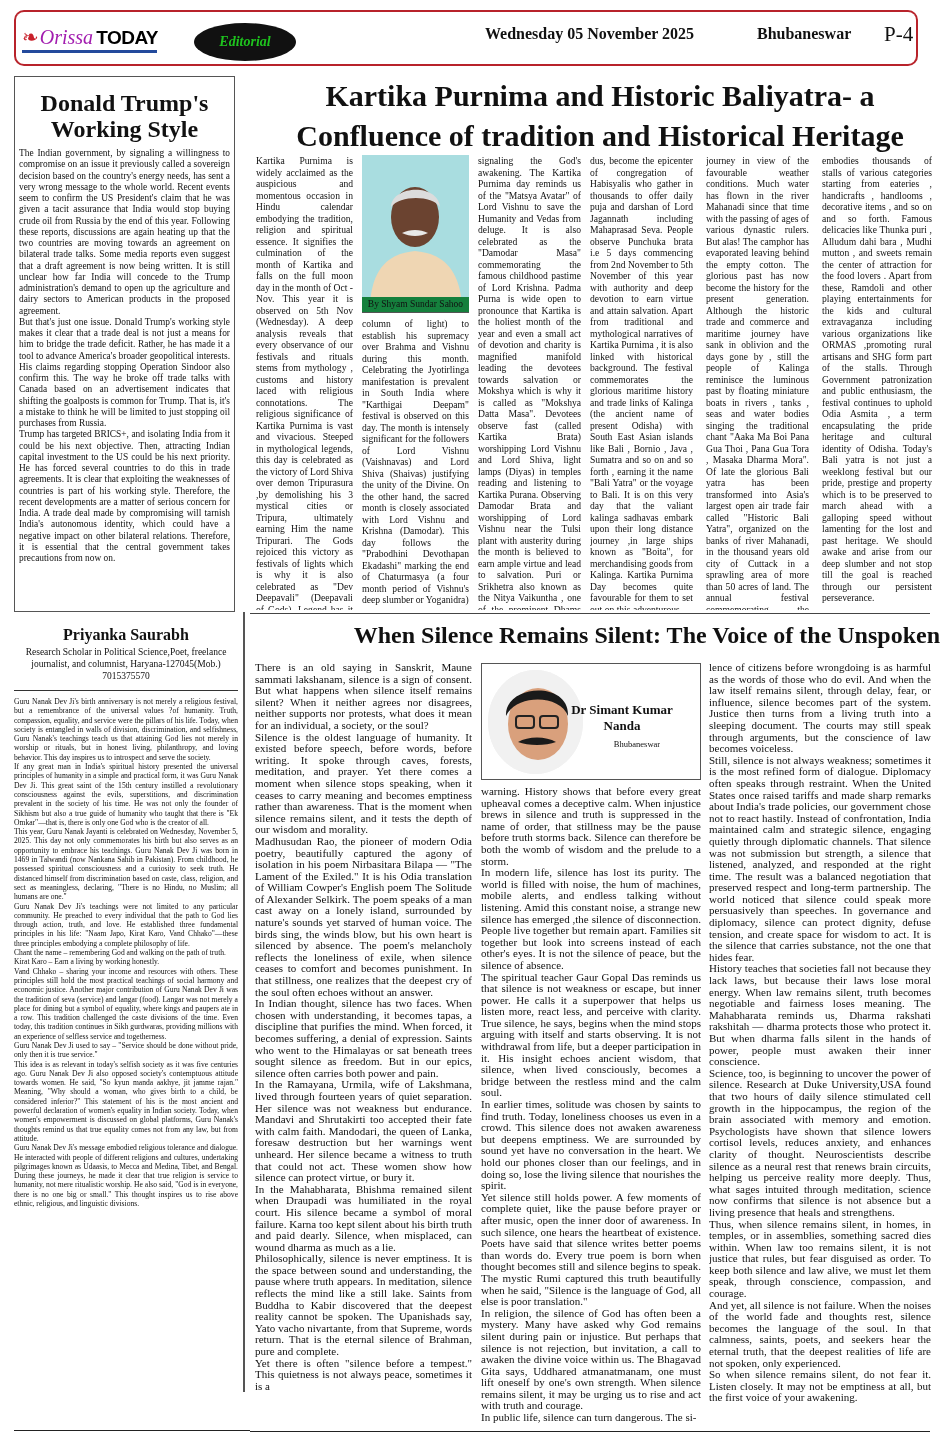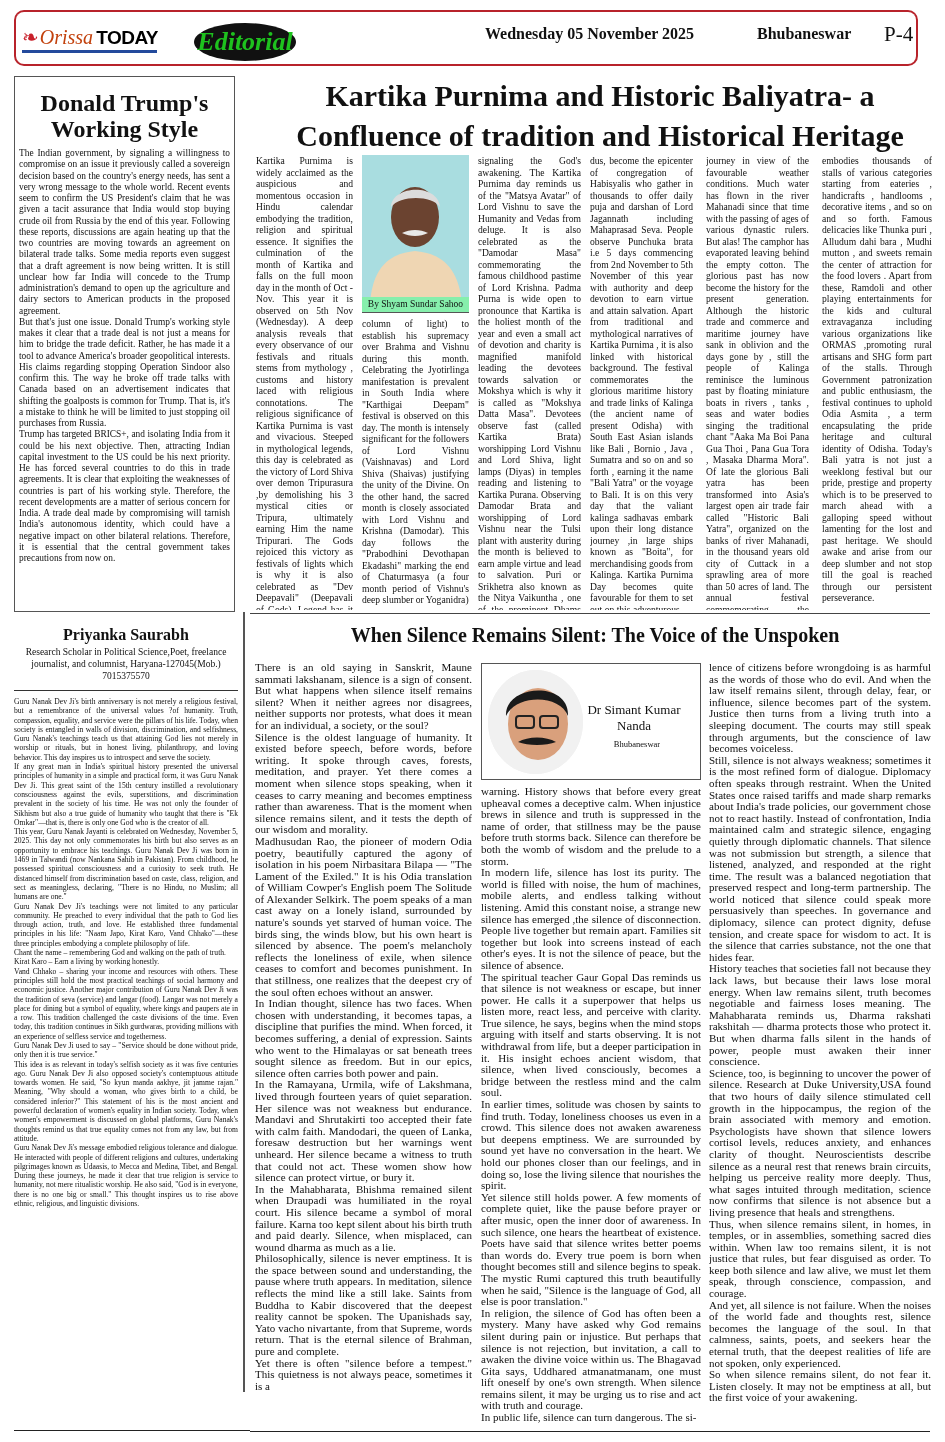--- a/index.html
+++ b/index.html
@@ -3,53 +3,53 @@
 <meta charset="utf-8">
 <style>
   * { box-sizing: border-box; margin: 0; padding: 0; }
   html, body { width: 945px; height: 1442px; background: #fff; overflow: hidden; }
   body { font-family: "Liberation Serif", serif; color: #111; position: relative; }
   .masthead { position: absolute; left: 14px; top: 10px; width: 444px; height: 56px; border: 2px solid #b8232b; border-right: none; border-radius: 10px 0 0 10px; }
   .masthead-r { position: absolute; left: 472px; top: 10px; width: 446px; height: 56px; border: 2px solid #b8232b; border-left: none; border-radius: 0 10px 10px 0; }
   .masthead-mid { position: absolute; left: 456px; top: 10px; width: 18px; height: 56px; border-top: 2px solid #b8232b; border-bottom: 2px solid #b8232b; }
   .logo { position: absolute; left: 22px; top: 25px; height: 30px; display: flex; align-items: baseline; }
   .logo .map { color: #c8202a; font-size: 20px; margin-right: 1px; }
-  .logo .orissa { font-family: "Liberation Serif", serif; font-style: italic; color: #c2410c; font-size: 20px; }
+  .logo .orissa { font-family: "Liberation Serif", serif; font-style: italic; color: #a21caf; font-size: 20px; }
   .logo .today { font-family: "Liberation Sans", sans-serif; font-weight: bold; color: #000000; font-size: 19px; letter-spacing: -0.5px; margin-left: 3px; }
   .logo-underline { position: absolute; left: 22px; top: 50px; width: 135px; height: 3px; background: #234a9c; }
   .editorial-badge { position: absolute; left: 194px; top: 23px; width: 102px; height: 38px; background: #111; border-radius: 50%; display: flex; align-items: center; justify-content: center; }
-  .editorial-badge span { color: #1ec21e; font-style: italic; font-weight: bold; font-size: 26px; font-family: "Liberation Serif", serif; }
+  .editorial-badge span { color: #1ec21e; font-style: italic; font-weight: bold; font-size: 14px; font-family: "Liberation Serif", serif; }
   .hdr-date { position: absolute; left: 485px; top: 25px; font-weight: bold; font-size: 16px; }
   .hdr-city { position: absolute; left: 757px; top: 25px; font-weight: bold; font-size: 16px; }
   .hdr-page { position: absolute; left: 884px; top: 22px; font-size: 21px; }
 
   .box-trump { position: absolute; left: 14px; top: 76px; width: 221px; height: 536px; border: 1px solid #555; padding: 13px 4px; overflow: hidden; }
   .box-trump h2 { font-size: 24px; line-height: 26px; text-align: center; font-weight: bold; margin-bottom: 6px; }
   .small-body { font-size: 9.4px; line-height: 11.25px; text-align: justify; }
   .small-body p { margin: 0; }
 
   .right-vline { position: absolute; left: 243px; top: 612px; width: 2px; height: 780px; background: #555; }
   .guru { position: absolute; left: 14px; top: 614px; width: 224px; }
   .guru h3 { font-size: 14.5px; line-height: 18px; text-align: center; font-weight: bold; }
   .guru .author { font-size: 16px; font-weight: bold; text-align: center; margin-top: 12px; }
   .guru .aff { font-size: 9.5px; line-height: 12px; text-align: center; margin-top: 2px; }
   .guru .rule { height: 1px; background: #333; margin: 8px 0 6px; }
   .guru .small-body { font-size: 7.6px; line-height: 9.3px; }
 
   .kartika-title { position: absolute; left: 255px; top: 76px; width: 690px; text-align: center; font-size: 30px; line-height: 40px; font-weight: bold; }
   .kcol { position: absolute; top: 0; font-size: 9.6px; line-height: 11.5px; text-align: justify; overflow: hidden; }
   .photo-kartika { position: absolute; left: 362px; top: 155px; width: 107px; height: 150px; background: #a9dde0; overflow: hidden; }
-  .caption-kartika { position: absolute; left: 362px; top: 297px; width: 107px; text-align: center; font-size: 9.5px; padding-top: 2px; background: #86efac; border-bottom: 1px solid #555; height: 16px; }
+  .caption-kartika { position: absolute; left: 362px; top: 297px; width: 107px; text-align: center; font-size: 9.5px; padding-top: 2px; background: #15803d; border-bottom: 1px solid #555; height: 16px; }
 
   .hline-mid { position: absolute; left: 250px; top: 613px; width: 680px; height: 1px; background: #444; }
-  .silence-title { position: absolute; left: 250px; top: 620px; width: 690px; text-align: center; font-size: 20px; font-weight: bold; line-height: 30px; }
+  .silence-title { position: absolute; left: 250px; top: 620px; width: 690px; text-align: right; font-size: 24px; font-weight: bold; line-height: 30px; }
   .scol { position: absolute; font-size: 11px; line-height: 11.6px; text-align: justify; overflow: hidden; }
   .author-box { position: absolute; left: 481px; top: 663px; width: 220px; height: 117px; border: 1px solid #555; background: #fff; }
   .author-photo { position: absolute; left: 6px; top: 6px; width: 95px; height: 104px; border-radius: 50%; background: #f1f1f1; overflow: hidden; }
-  .author-name { position: absolute; left: 92px; top: 38px; width: 120px; text-align: center; font-size: 13px; font-weight: normal; line-height: 16px; }
+  .author-name { position: absolute; left: 80px; top: 38px; width: 120px; text-align: center; font-size: 13px; font-weight: bold; line-height: 16px; }
   .author-city { position: absolute; left: 95px; top: 75px; width: 120px; text-align: center; font-size: 8.5px; }
   .bottom-rule { position: absolute; left: 250px; top: 1431px; width: 680px; height: 1px; background: #222; }
   .bottom-rule2 { position: absolute; left: 14px; top: 1430px; width: 236px; height: 1px; background: #222; }
 </style>
 </head>
 <body>
 
 <div class="masthead"></div>
 <div class="masthead-mid"></div>
 <div class="masthead-r"></div>

